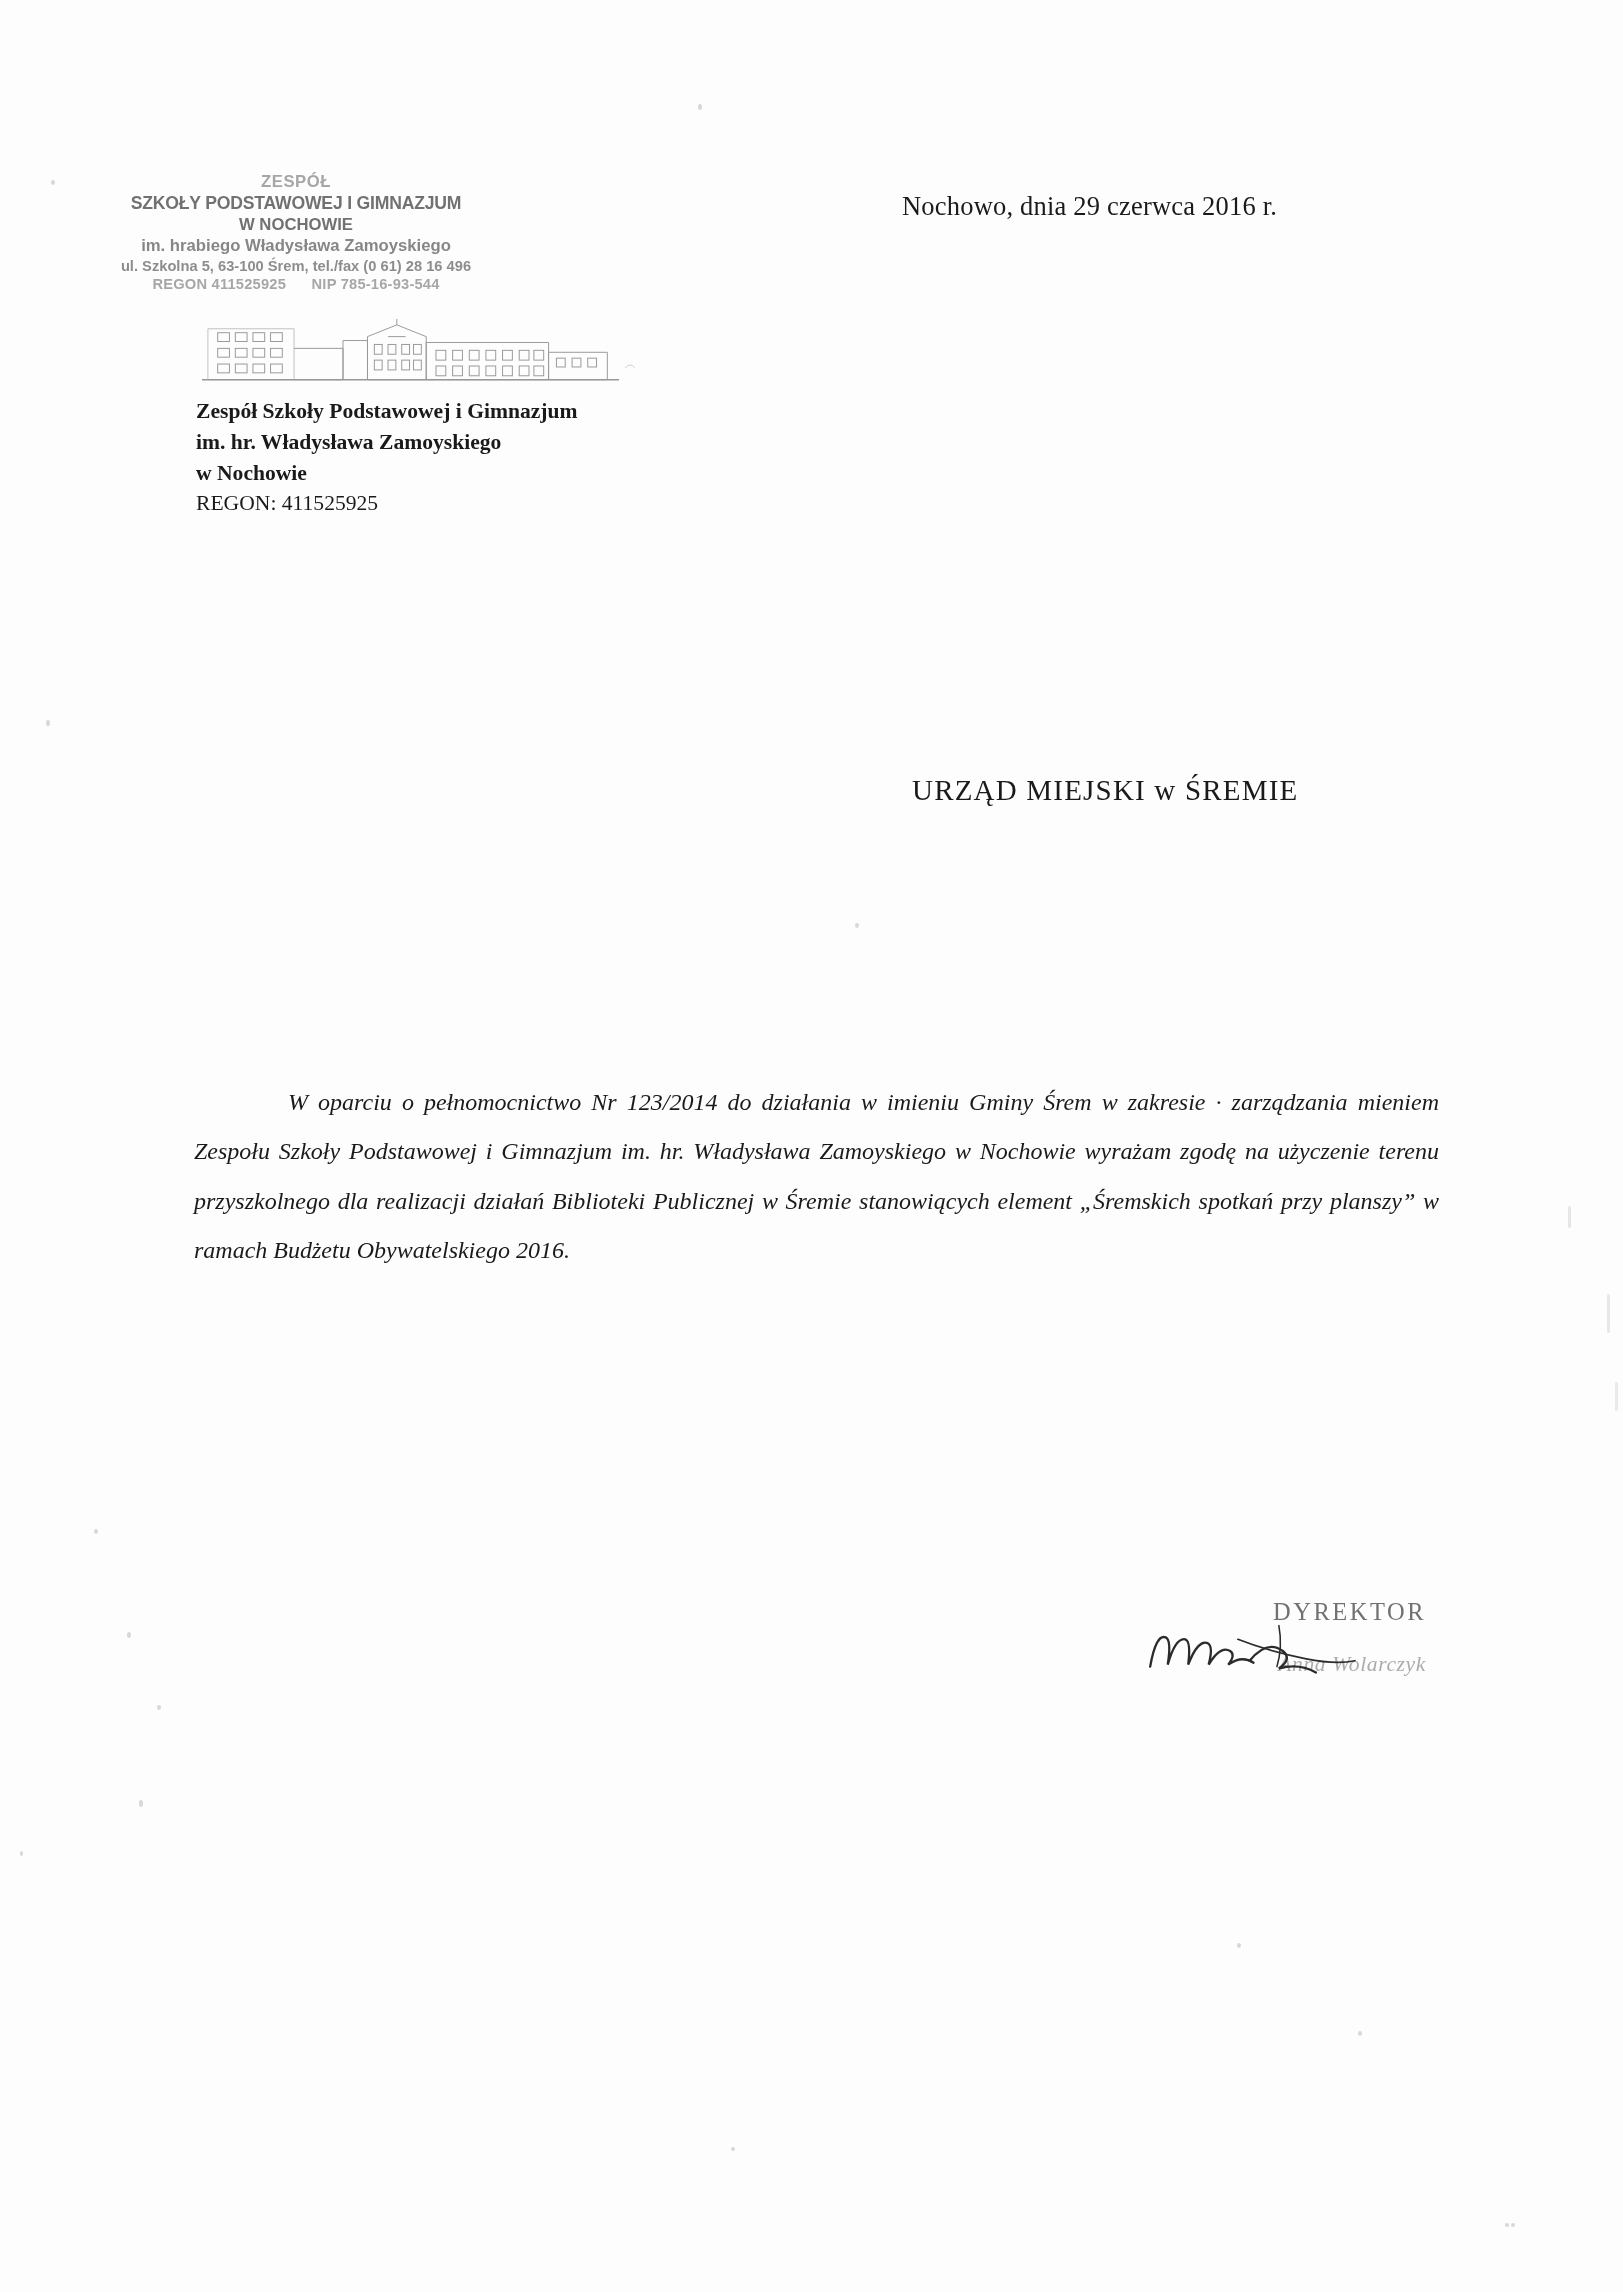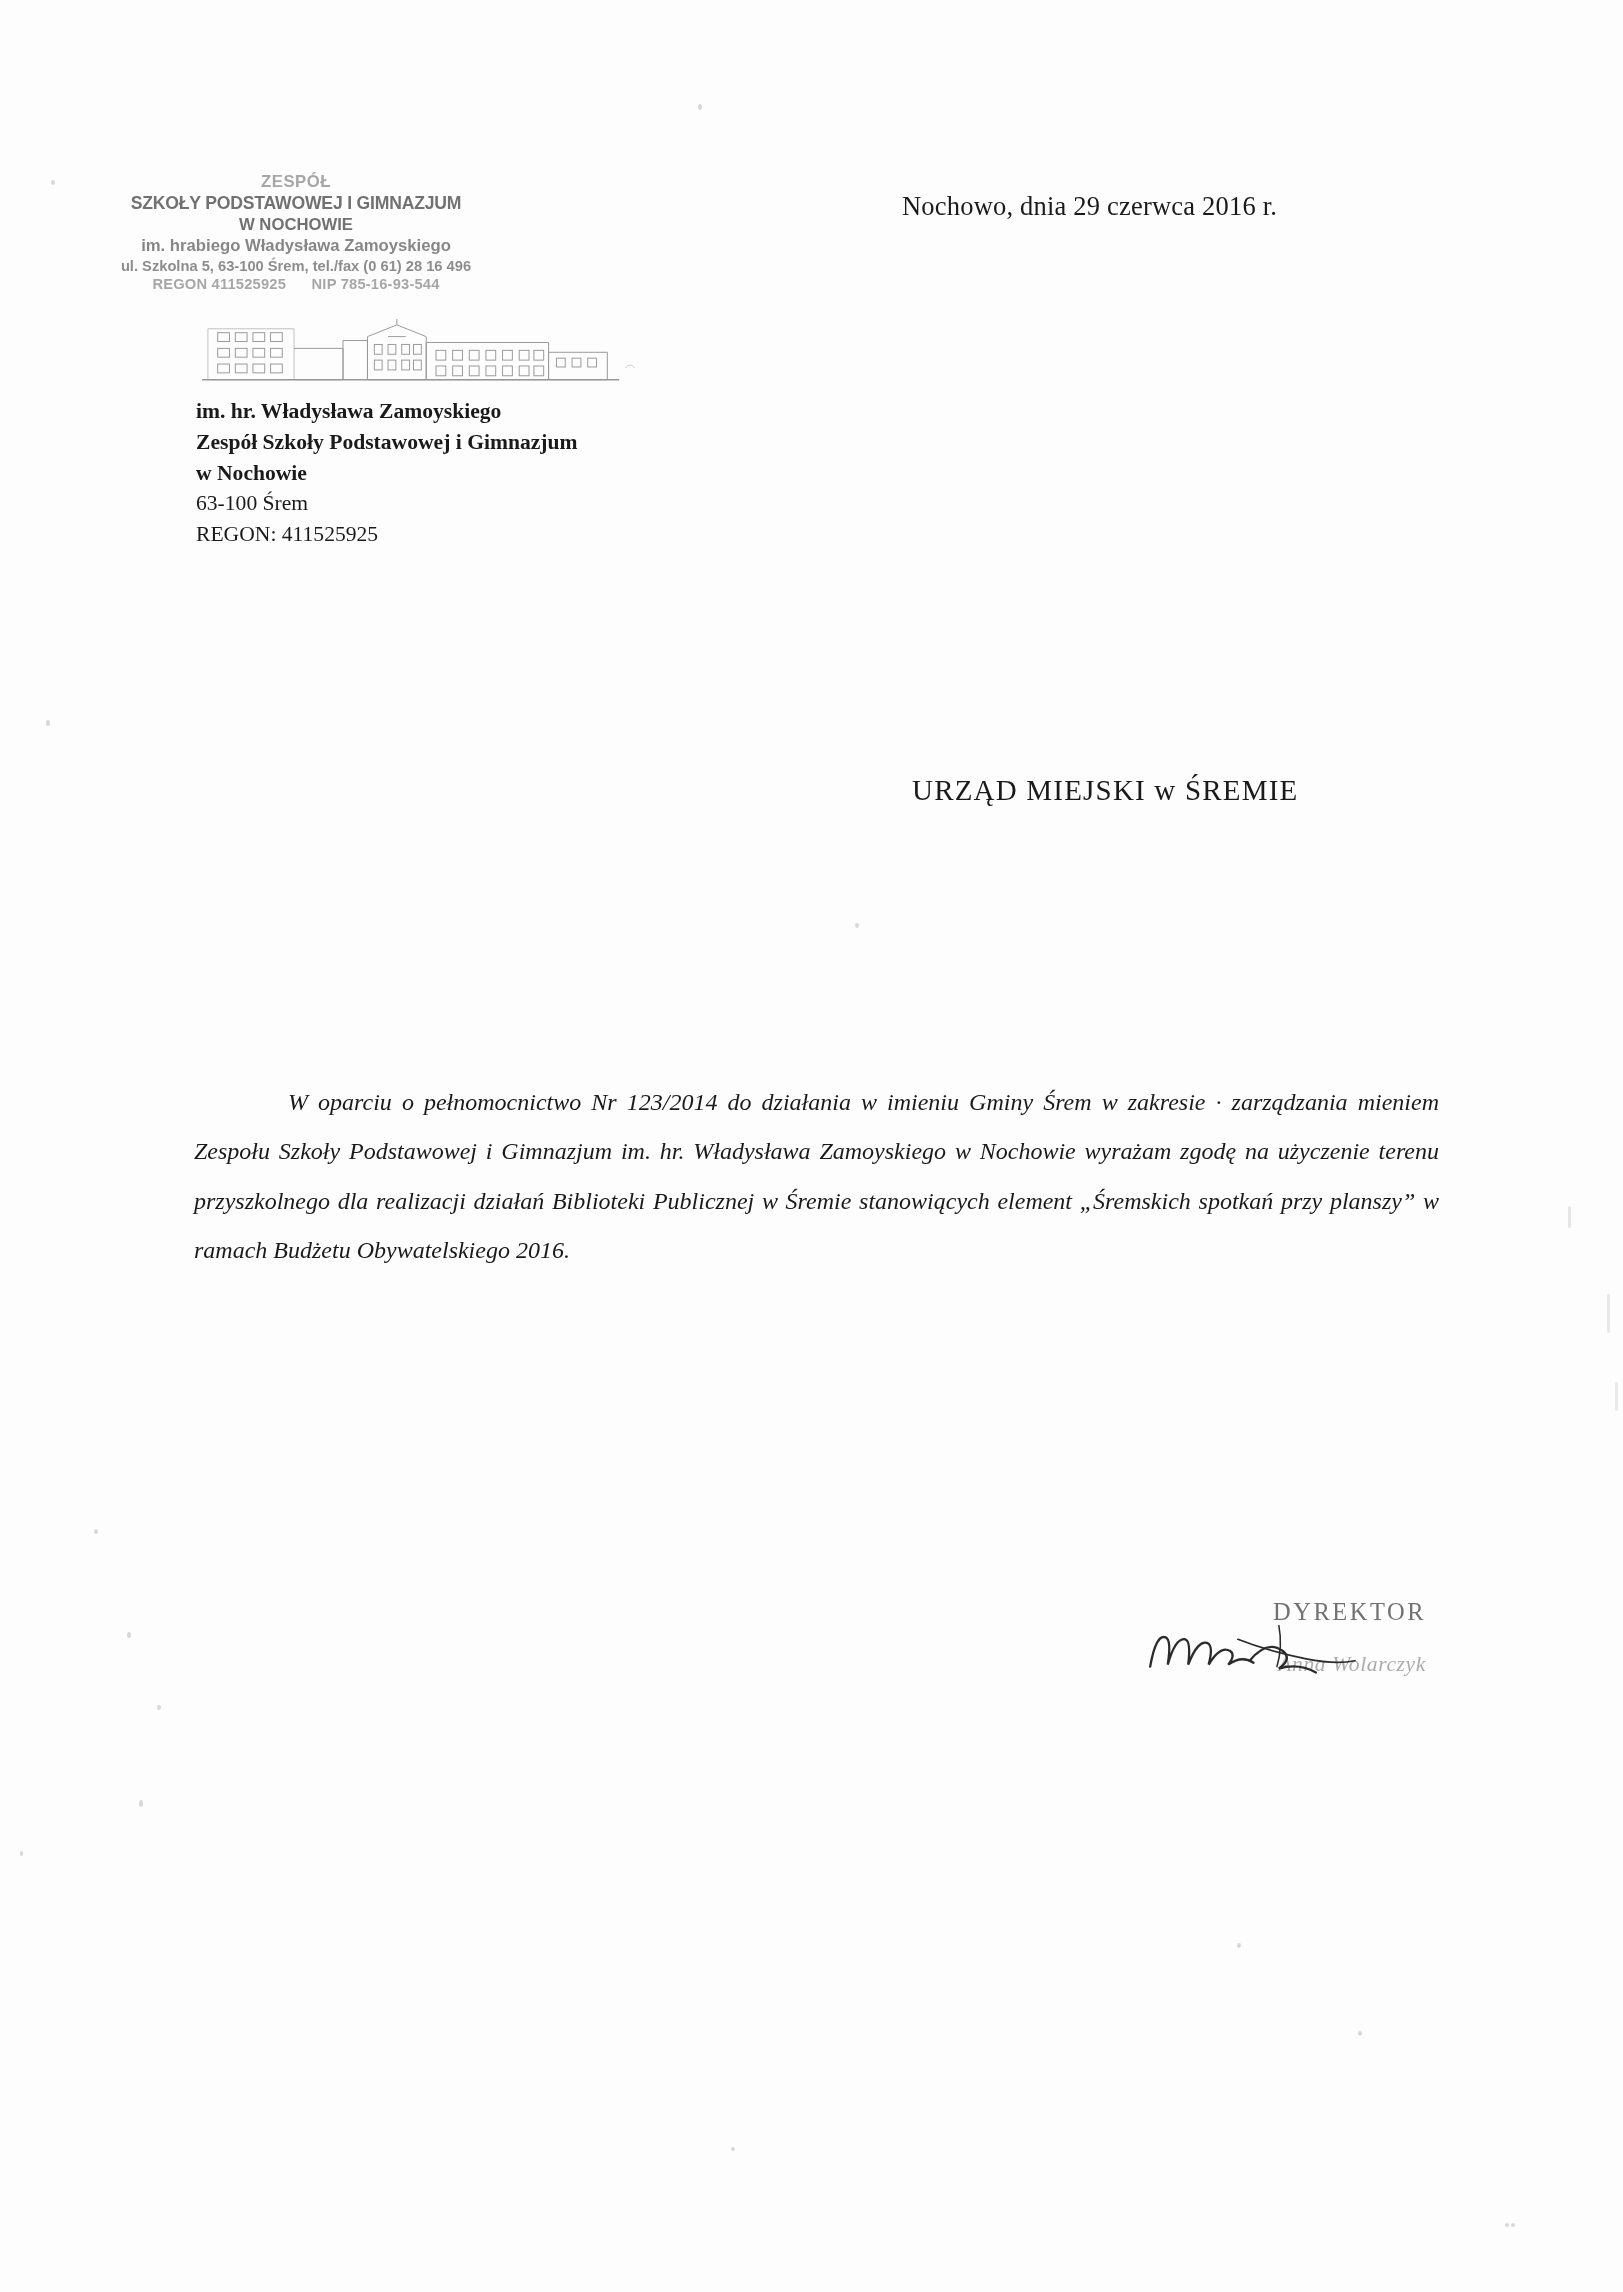--- a/index.html
+++ b/index.html
@@ -224,24 +224,23 @@
             <rect x="400" y="40" width="9" height="9"></rect>
           </g>
 
           <path d="M6 62 L432 62" stroke-width="1.4"></path>
 
           <path d="M438 50 q6 -6 10 0" stroke-width="0.9" opacity="0.5"></path>
         </g>
       </svg>
     </div>
     <div class="lh-lines">
+      <div class="b">Zespół Szkoły Podstawowej i Gimnazjum</div>
       <div class="b">im. hr. Władysława Zamoyskiego</div>
-      <div class="b">Zespół Szkoły Podstawowej i Gimnazjum</div>
       <div class="b">w Nochowie</div>
-      <div>63-100 Śrem</div>
       <div>REGON: 411525925</div>
     </div>
   </div>
 
   <div class="addressee">URZĄD  MIEJSKI  w  ŚREMIE</div>
 
   <div class="body-text"><span class="indent"></span><span>W oparciu o pełnomocnictwo Nr 123/2014 do działania w imieniu Gminy Śrem w zakresie · zarządzania mieniem Zespołu Szkoły Podstawowej i Gimnazjum im. hr. Władysława Zamoyskiego w Nochowie  wyrażam zgodę na użyczenie terenu przyszkolnego   dla realizacji działań Biblioteki Publicznej w Śremie stanowiących element „Śremskich spotkań przy planszy” w ramach Budżetu Obywatelskiego 2016.</span></div>
 
   <div class="sig-block">
     <div class="sig-title">DYREKTOR</div>

